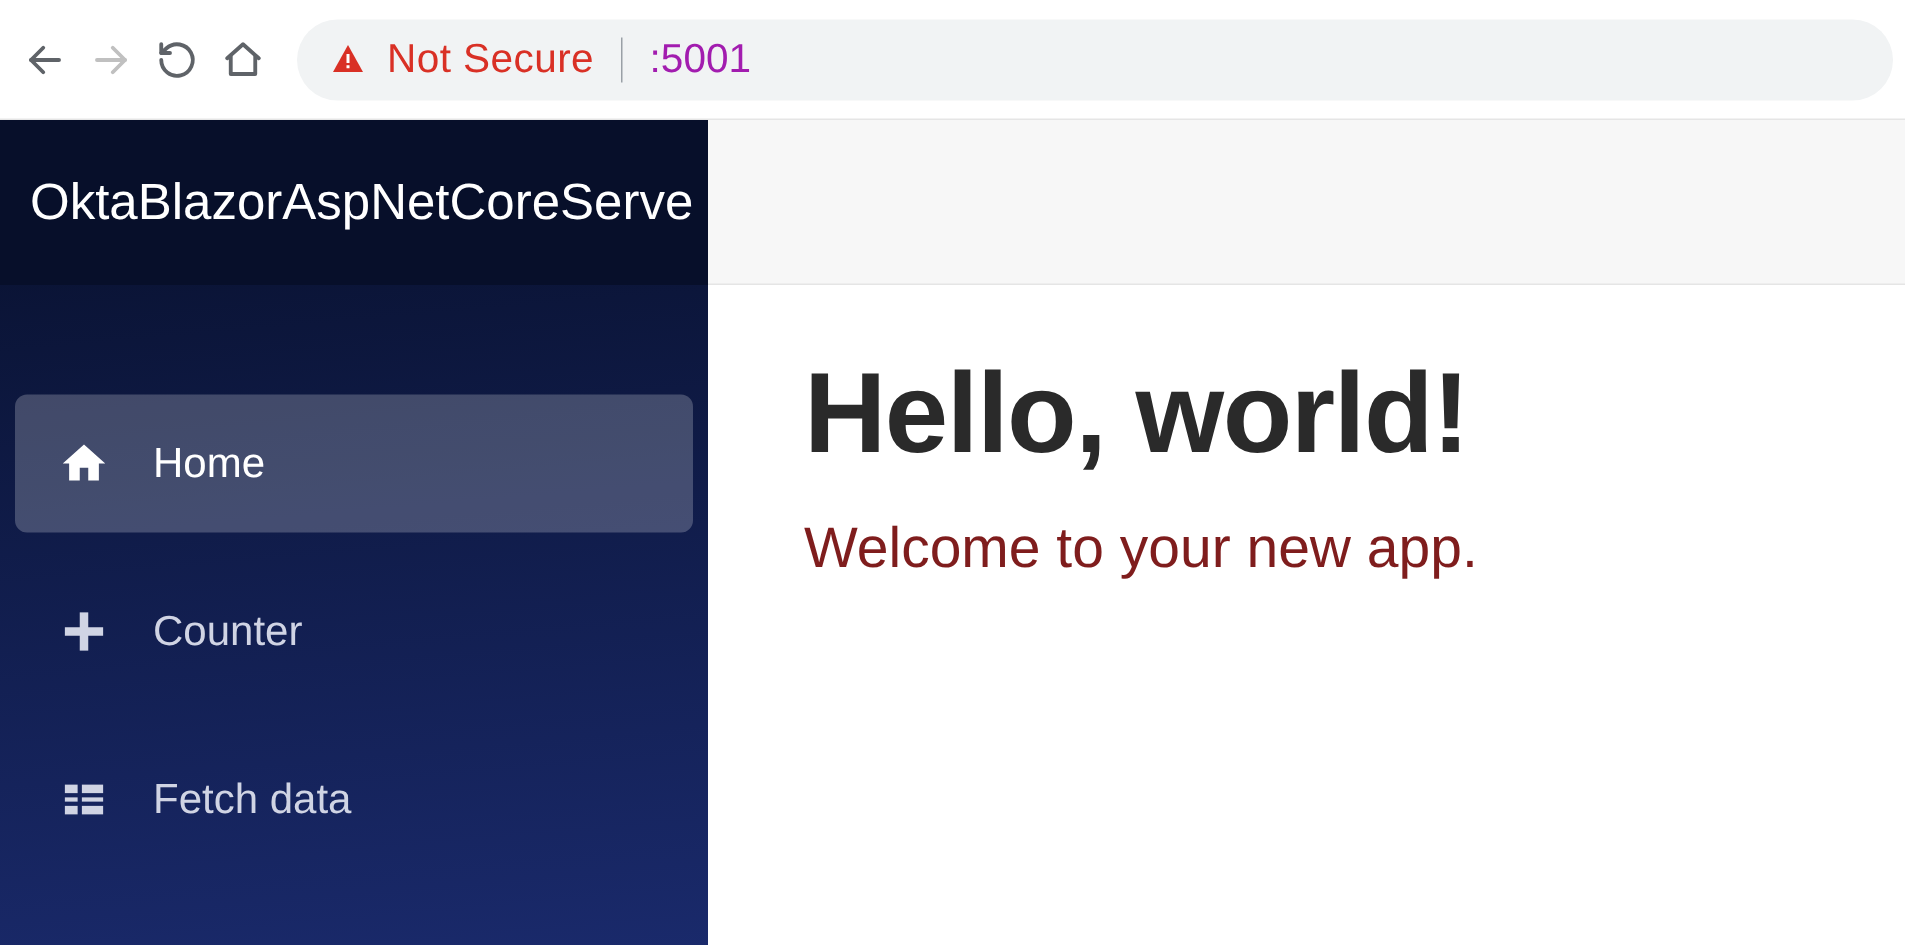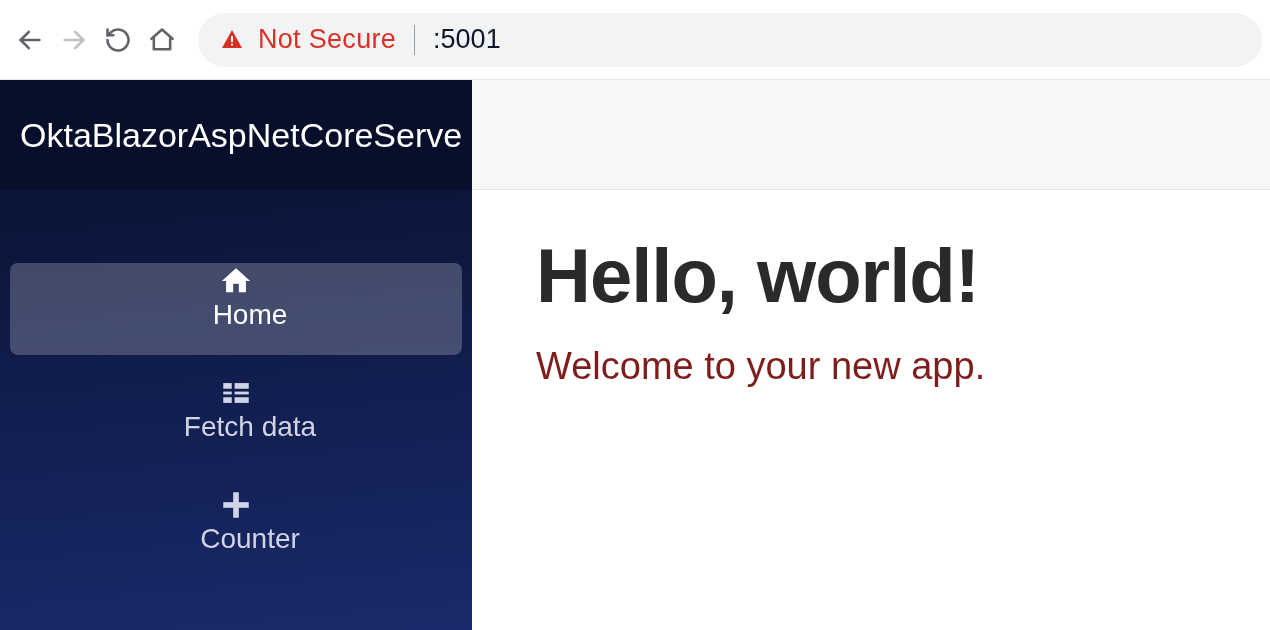--- a/index.html
+++ b/index.html
@@ -32,21 +32,21 @@
     align-items: center;
     padding: 0 22px;
     margin-left: 14px;
     font-size: 27px;
   }
   .warn-icon { color: #d93025; display: flex; align-items: center; }
   .warn-icon svg { width: 24px; height: 24px; }
   .not-secure { color: #d93025; margin-left: 14px; letter-spacing: 0.3px; }
   .divider { width: 1px; height: 30px; background: #9aa0a6; margin: 0 18px; }
   .url-host { color: #202124; }
-  .url-port { color: #0f172a; }
+  .url-port { color: #a21caf; }
 
   
   .app {
     display: flex;
     height: calc(630px - 72px);
   }
 
   .sidebar {
     width: 472px;
     background: linear-gradient(175deg, #070f2a 0%, #1a2a6c 100%);
@@ -75,21 +75,20 @@
   .nav-item {
     height: 92px;
     border-radius: 8px;
     display: flex;
     align-items: center;
     padding-left: 28px;
     font-size: 28px;
     color: #d0d4e4;
     cursor: pointer;
     margin-bottom: 20px;
-    flex-direction: column;
   }
   .nav-item.active {
     background: rgba(255,255,255,0.22);
     color: #ffffff;
   }
   .nav-item .icon {
     width: 36px; height: 36px;
     display: flex; align-items: center; justify-content: center;
     margin-right: 28px;
     color: #d0d4e4;
@@ -171,46 +170,46 @@
     <div class="brand">OktaBlazorAspNetCoreServe</div>
     <nav class="nav">
 
       <div class="nav-item active">
         <span class="icon">
           <svg viewBox="0 0 24 24" fill="currentColor">
               <path d="M12 3 L2 12 H5 V20 H10 V14 H14 V20 H19 V12 H22 Z"></path>
             </svg>
         </span>
         <span>Home</span>
+      </div>
+
+      <div class="nav-item">
+        <span class="icon">
+          <svg viewBox="0 0 24 24" fill="currentColor">
+              <rect x="10" y="3" width="4" height="18"></rect>
+              <rect x="3" y="10" width="18" height="4"></rect>
+            </svg>
+        </span>
+        <span>Counter</span>
       </div>
 
       <div class="nav-item">
         <span class="icon">
           <svg viewBox="0 0 24 24" fill="currentColor">
             <rect x="3" y="5" width="6" height="4"></rect>
               <rect x="11" y="5" width="10" height="4"></rect>
             <rect x="3" y="11" width="6" height="2"></rect>
               <rect x="11" y="11" width="10" height="2"></rect>
             <rect x="3" y="15" width="6" height="4"></rect>
               <rect x="11" y="15" width="10" height="4"></rect>
           </svg>
         </span>
         <span>Fetch data</span>
       </div>
 
-      <div class="nav-item">
-        <span class="icon">
-          <svg viewBox="0 0 24 24" fill="currentColor">
-              <rect x="10" y="3" width="4" height="18"></rect>
-              <rect x="3" y="10" width="18" height="4"></rect>
-            </svg>
-        </span>
-        <span>Counter</span>
-      </div>
-
     </nav>
   </aside>
 
   <section class="content-area">
     <div class="top-strip"></div>
     <div class="main">
       <h1>Hello, world!</h1>
       <p>Welcome to your new app.</p>
     </div>
   </section>

